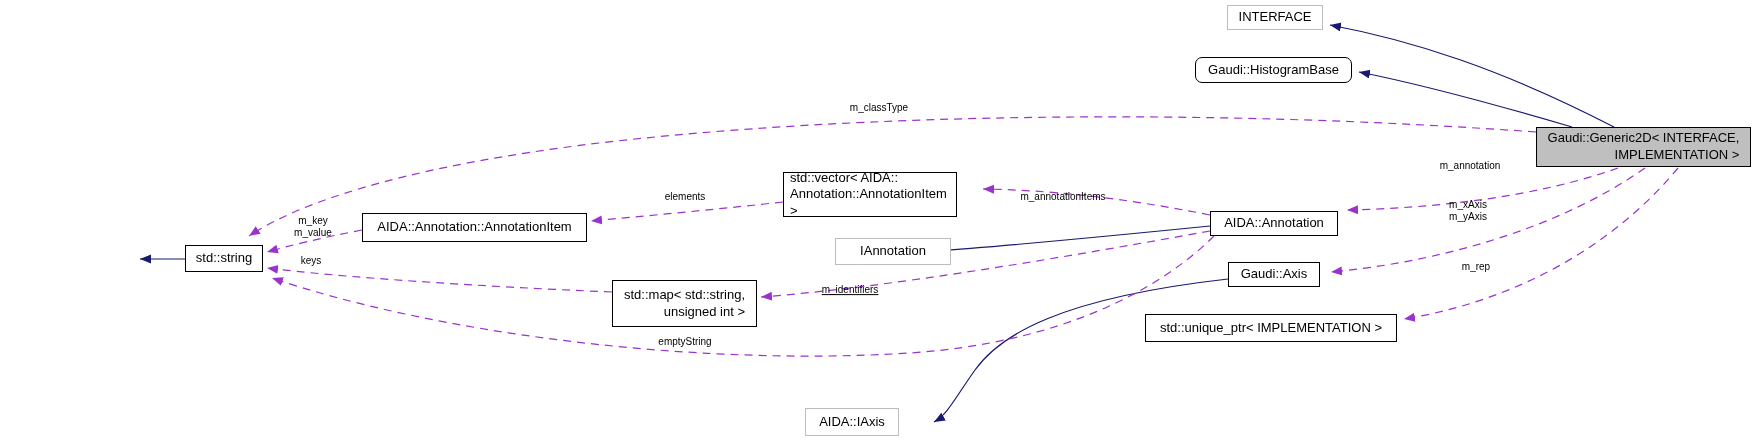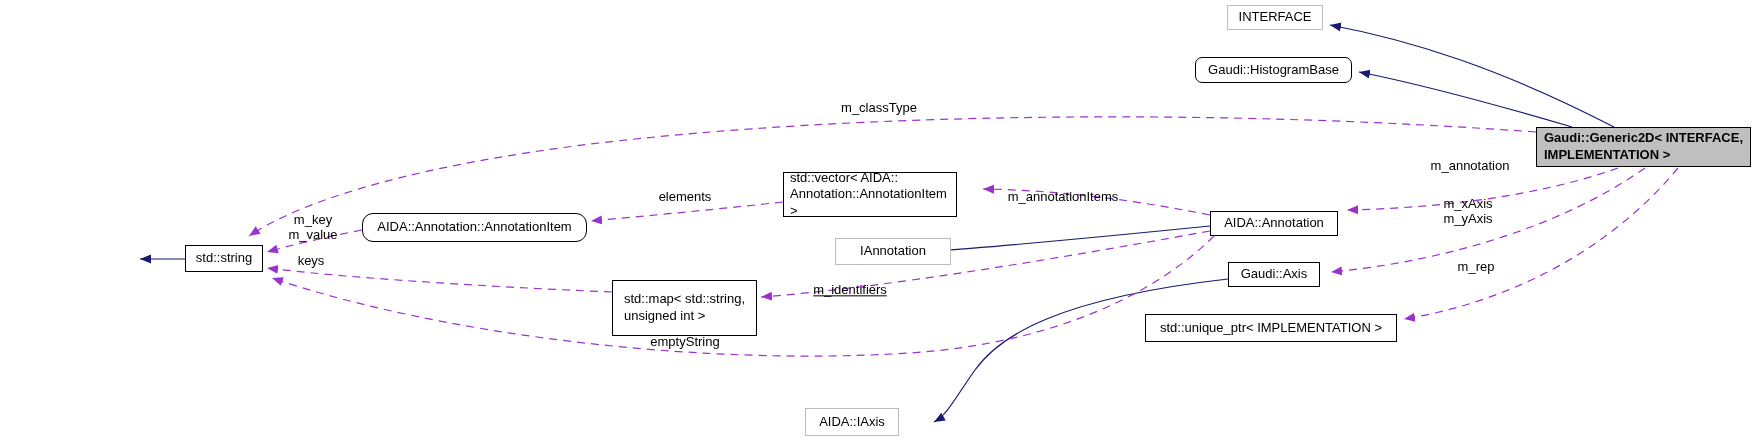--- a/index.html
+++ b/index.html
@@ -10,30 +10,30 @@
     font-family:"Liberation Sans","DejaVu Sans",sans-serif;
     overflow:hidden;
   }
   #edges{position:absolute;left:0;top:0;width:1760px;height:440px;}
   .node{
     position:absolute;
     background:#ffffff;
     border:1px solid #000000;
     display:flex;align-items:center;justify-content:center;
     font-size:13px;line-height:1.28;color:#000;
-    white-space:pre-line;text-align:left;
+    white-space:pre-line;text-align:right;
     box-sizing:border-box;
     padding:1px 6px;
   }
   .node.external{border-color:#bdbdbd;}
-  .node.current{background:#bfbfbf;font-weight:bold;}
+  .node.current{background:#bfbfbf;}
   .node.left-align{justify-content:flex-start;text-align:left;}
   .edge-label{
     position:absolute;
-    font-size:13px;line-height:1.18;color:#000;
+    font-size:10px;line-height:1.18;color:#000;
     white-space:pre-line;text-align:center;
     transform:translate(-50%,-50%);
     pointer-events:none;
   }
 </style>
 </head>
 <body>
 
 <div id="canvas">
 
@@ -68,32 +68,32 @@
   <div class="node external" style="left:1227px;top:5px;width:96px;height:25px;">INTERFACE</div>
 
   <div class="node" style="left:1195px;top:57px;width:157px;height:26px;border-radius:7px;">Gaudi::HistogramBase</div>
 
   <div class="node current" style="left:1536px;top:127px;width:215px;height:40px;">Gaudi::Generic2D&lt; INTERFACE,
 IMPLEMENTATION &gt;</div>
 
   <div class="node left-align" style="left:783px;top:172px;width:174px;height:45px;">std::vector&lt; AIDA::
 Annotation::AnnotationItem &gt;</div>
 
-  <div class="node" style="left:362px;top:213px;width:225px;height:29px;border-radius:11px;">AIDA::Annotation::AnnotationItem</div>
+  <div class="node" style="left:362px;top:213px;width:225px;height:29px;">AIDA::Annotation::AnnotationItem</div>
 
 
   <div class="node" style="left:185px;top:245px;width:78px;height:27px;">std::string</div>
 
   <div class="node external" style="left:835px;top:238px;width:116px;height:27px;">IAnnotation</div>
 
   <div class="node" style="left:1210px;top:211px;width:128px;height:25px;">AIDA::Annotation</div>
 
   <div class="node" style="left:1228px;top:262px;width:92px;height:25px;">Gaudi::Axis</div>
 
-  <div class="node" style="left:612px;top:280px;width:145px;height:56px;">std::map&lt; std::string,
+  <div class="node" style="left:612px;top:280px;width:145px;height:47px;">std::map&lt; std::string,
 unsigned int &gt;</div>
 
   <div class="node" style="left:1145px;top:314px;width:252px;height:28px;">std::unique_ptr&lt; IMPLEMENTATION &gt;</div>
 
   <div class="node external" style="left:805px;top:408px;width:94px;height:28px;">AIDA::IAxis</div>
 
   <div class="edge-label" style="left:879px;top:108px;">m_classType</div>
 
   <div class="edge-label" style="left:685px;top:197px;">elements</div>
 

